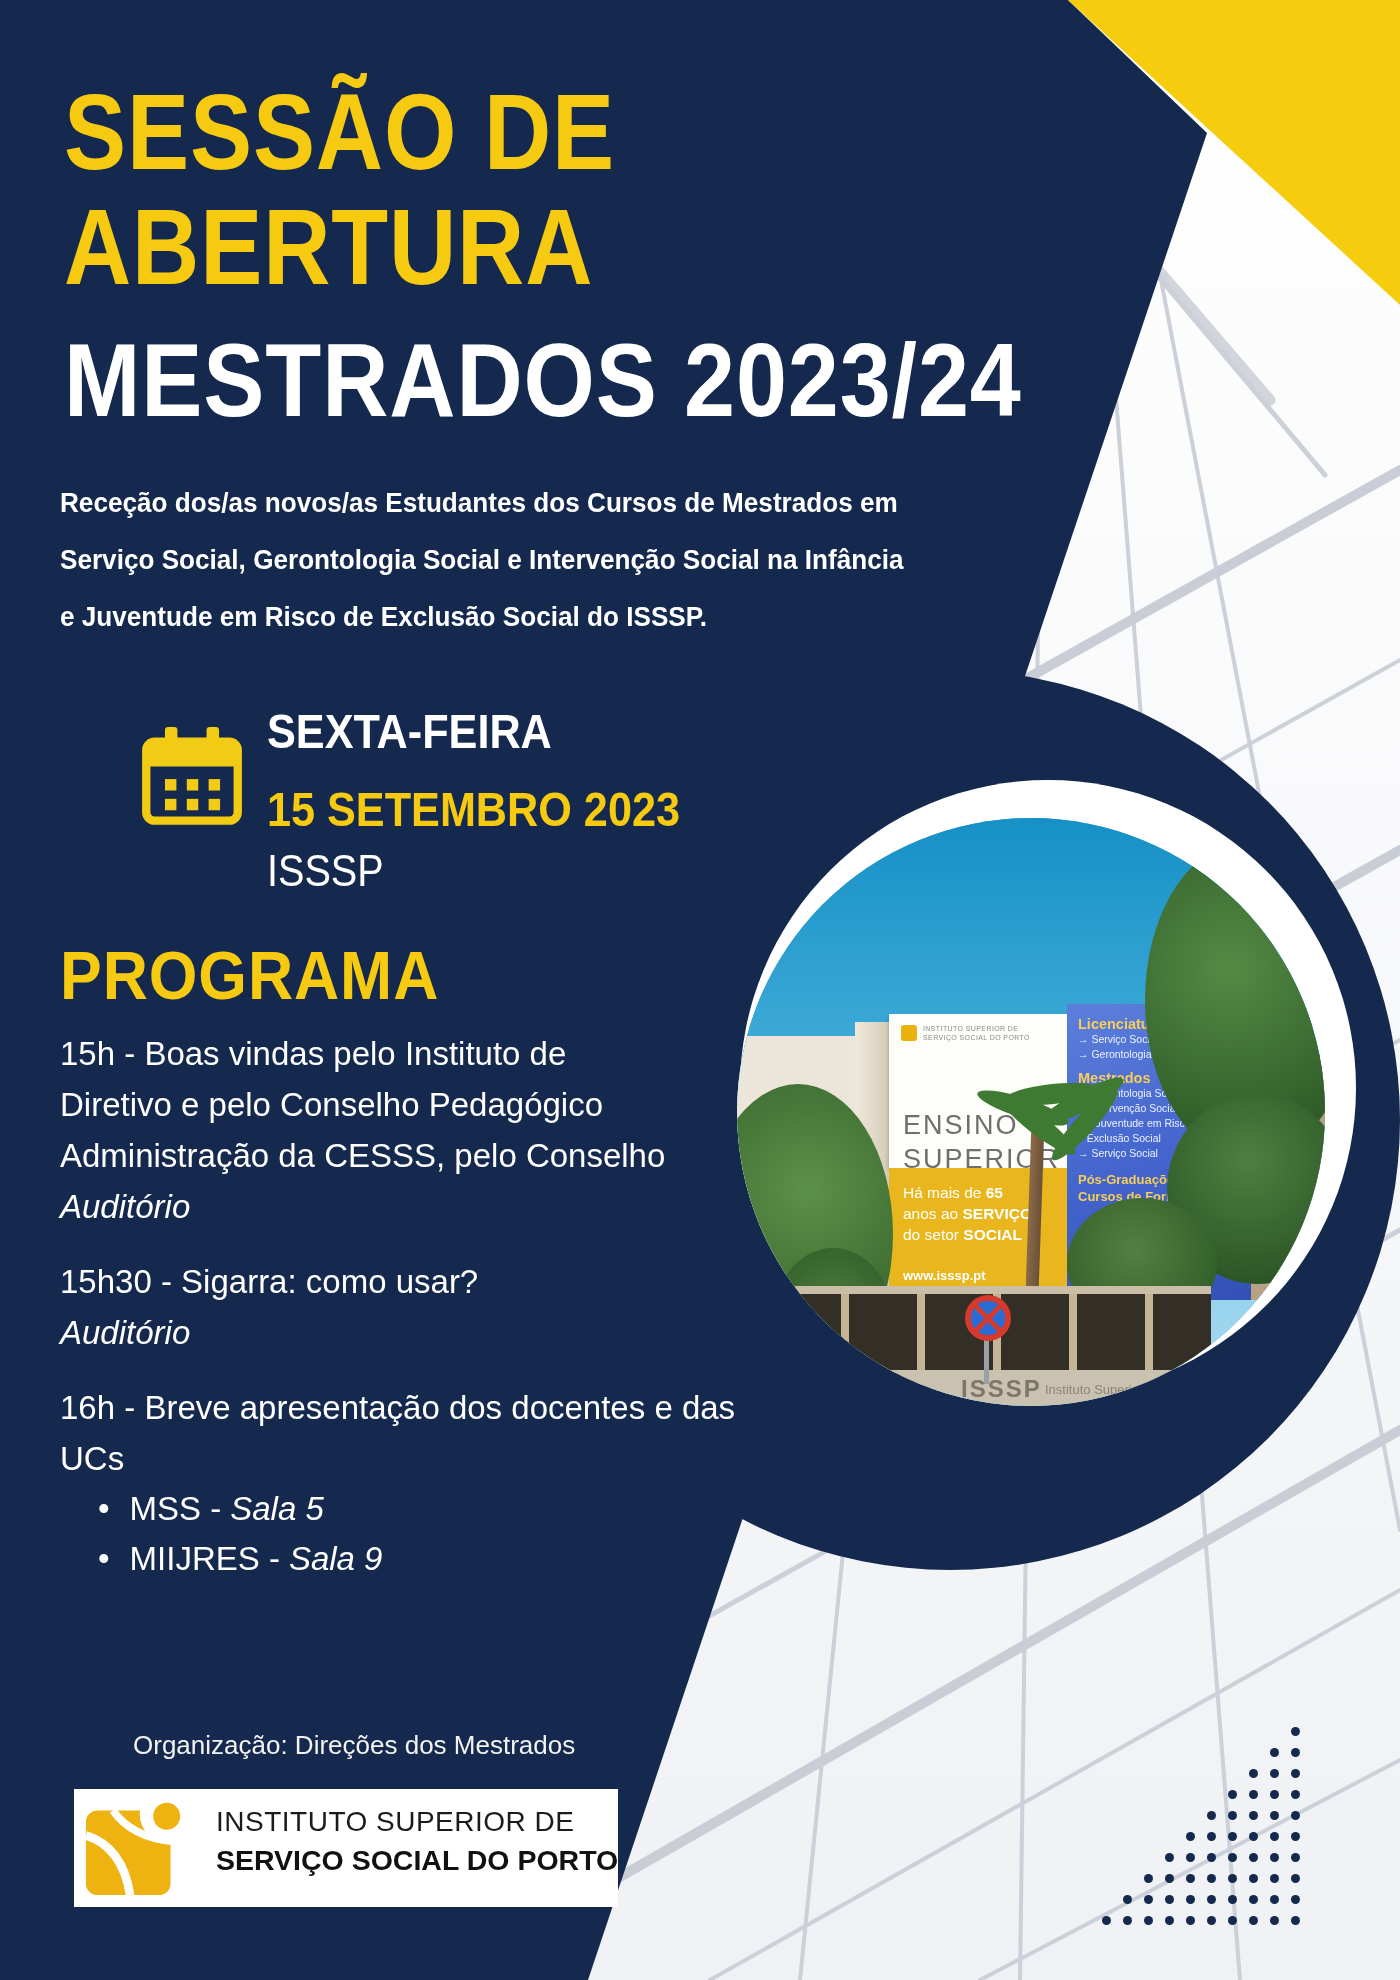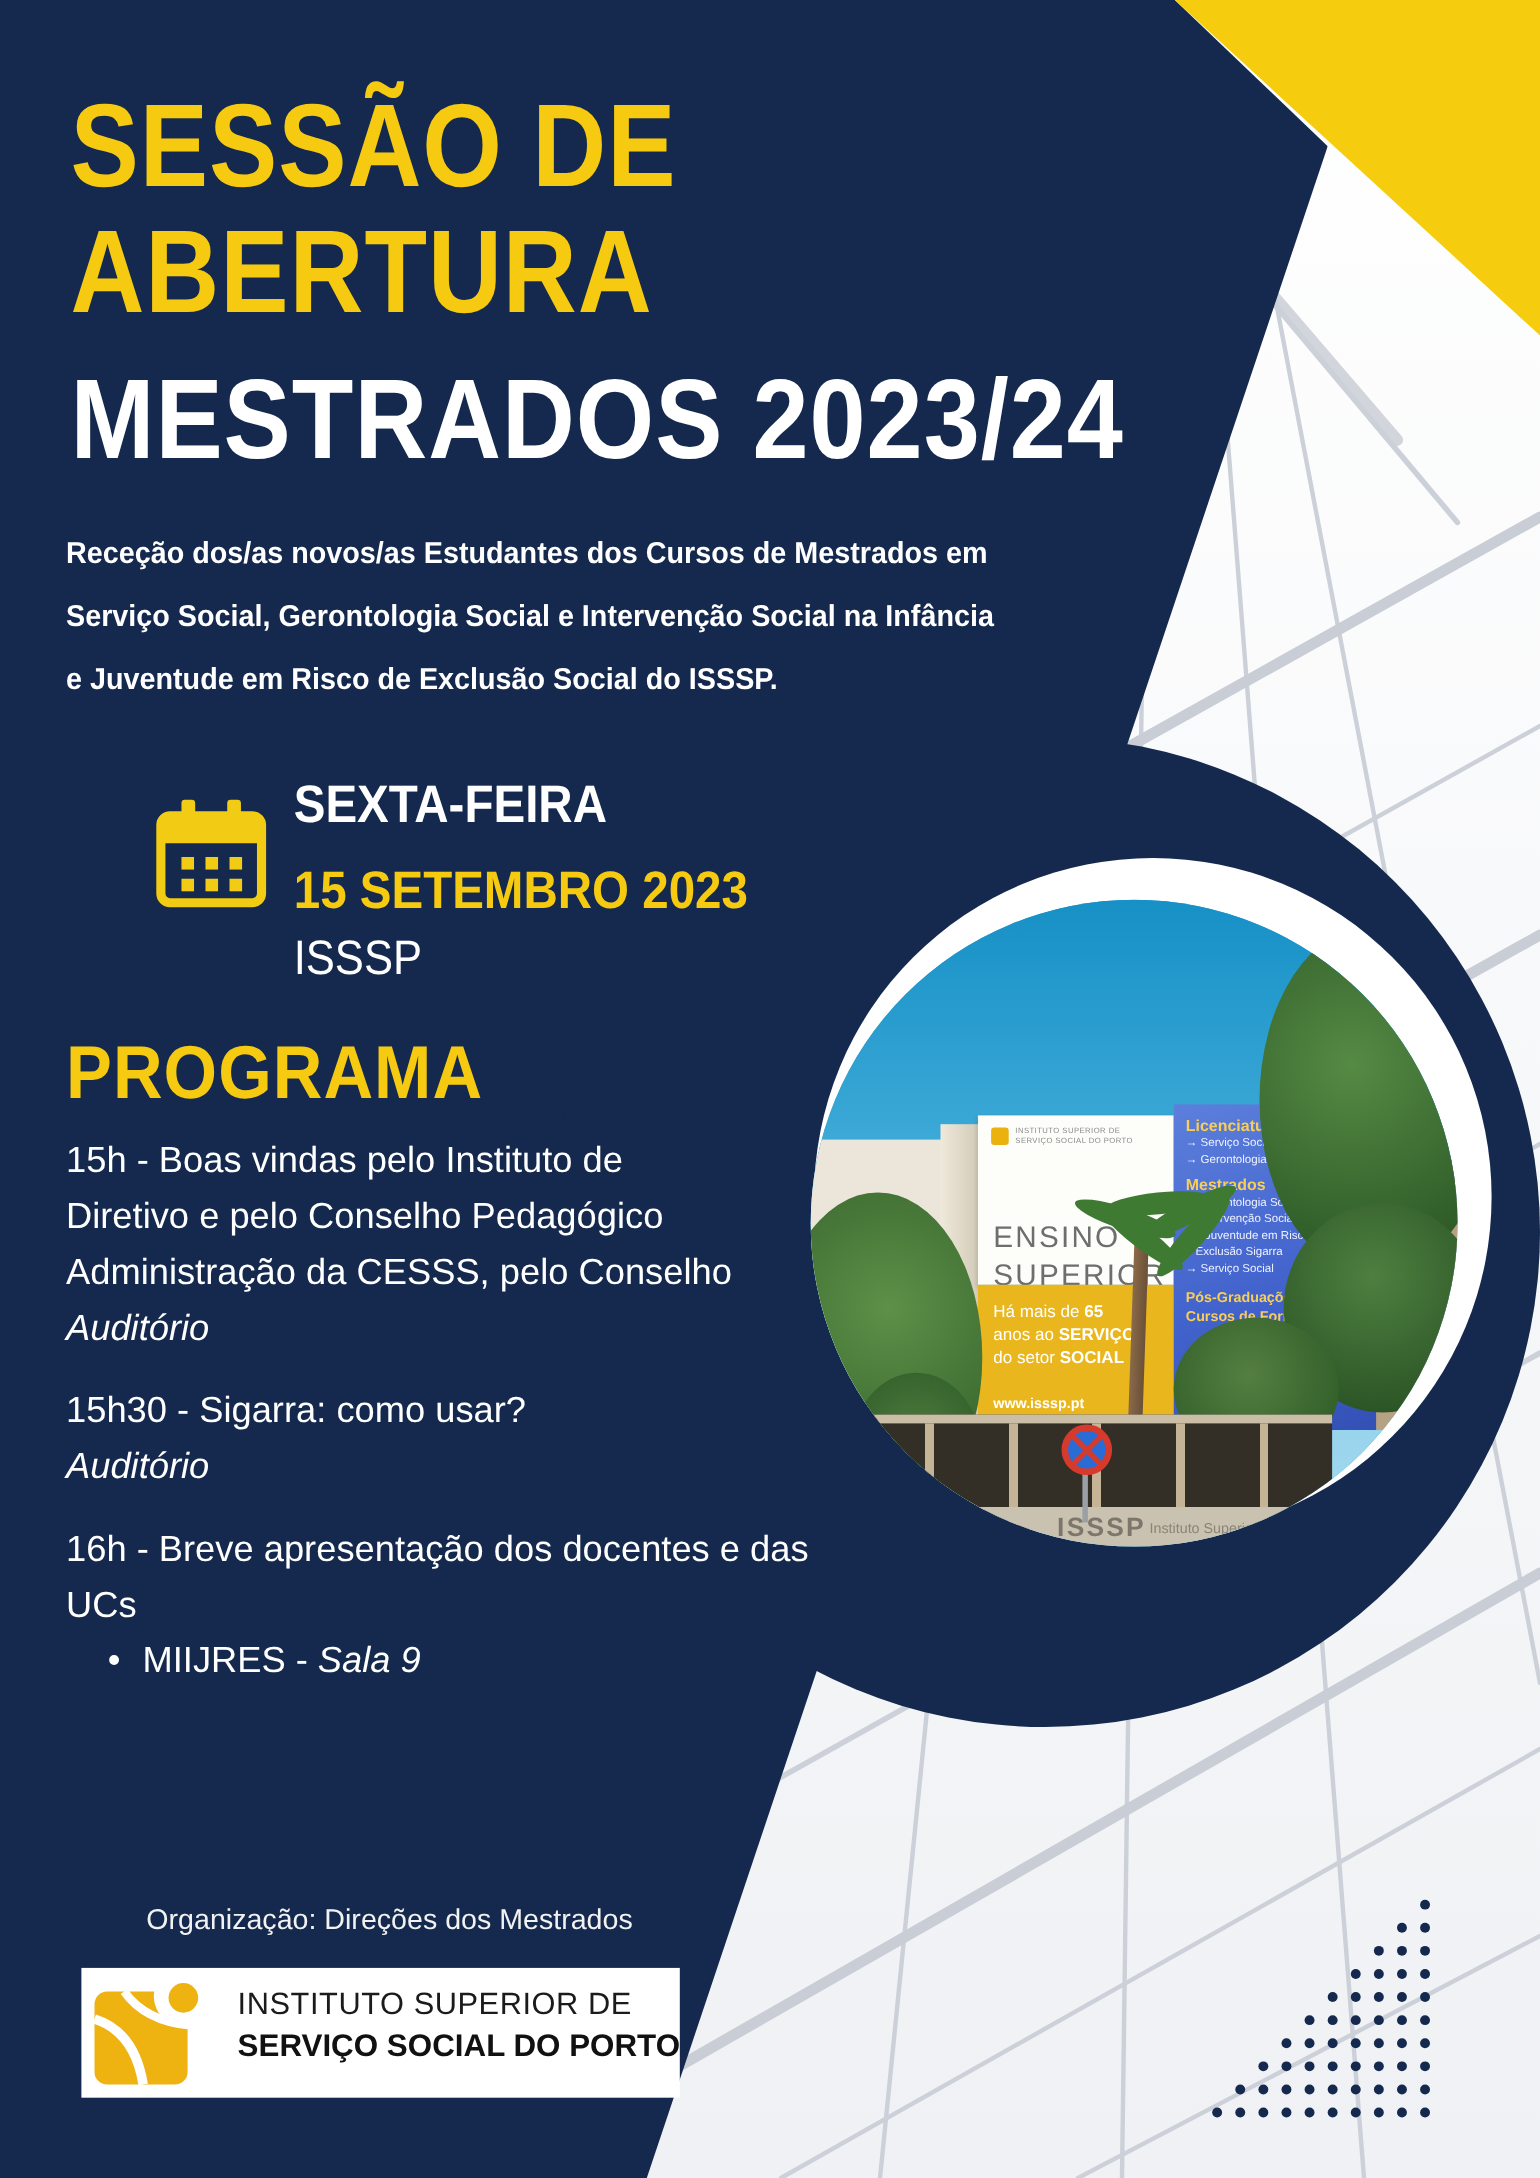--- a/index.html
+++ b/index.html
@@ -170,21 +170,21 @@
 
     <div class="ph bb-blue">
       <div class="inner">
         <div class="bh first">Licenciaturas</div>
         <div class="bi">→ Serviço Social</div>
         <div class="bi">→ Gerontologia Social</div>
         <div class="bh">Mestrados</div>
         <div class="bi">→ Gerontologia Social</div>
         <div class="bi">→ Intervenção Social na Infância</div>
         <div class="bi">   e Juventude em Risco de</div>
-        <div class="bi">   Exclusão Sigarra</div>
+        <div class="bi">   Exclusão Social</div>
         <div class="bi">→ Serviço Social</div>
         <div class="bh3" style="margin-top:10px">Pós-Graduações e</div>
         <div class="bh3">Cursos de Formação</div>
       </div>
     </div>
 
     <div class="ph blob" style="left:408px;top:22px;width:210px;height:320px;background:radial-gradient(circle at 40% 40%,#558a44,#2f5c28 75%);"></div>
     <div class="ph blob" style="left:430px;top:276px;width:180px;height:190px;background:radial-gradient(circle at 45% 35%,#4e8040,#2c5526 78%);"></div>
     <div class="ph blob" style="left:-34px;top:266px;width:190px;height:300px;background:radial-gradient(circle at 55% 35%,#5d9048,#35622b 75%);"></div>
     <div class="ph blob" style="left:36px;top:430px;width:120px;height:145px;background:radial-gradient(circle at 50% 40%,#4c7c3c,#2e5827 80%);"></div>
@@ -322,20 +322,21 @@
         <div class="pline venue">Auditório</div>
       </div>
       <div class="pitem">
         <div class="pline">15h30 - Sigarra: como usar?</div>
         <div class="pline venue">Auditório</div>
       </div>
       <div class="pitem">
         <div class="pline">16h - Breve apresentação dos docentes e das</div>
         <div class="pline">UCs</div>
         <ul class="bullets">
+          <li class="bullet-item"><span class="b-dot"></span><span>MSS -</span><span class="room">Sala 5</span></li>
           <li class="bullet-item"><span class="b-dot"></span><span>MIIJRES -</span><span class="room">Sala 9</span></li>
         </ul>
       </div>
     </div>
 
     <div class="org">Organização: Direções dos Mestrados</div>
 
     <div class="logo-box">
       <svg class="logo-ico" viewBox="0 0 104 104" aria-hidden="true">
         <rect x="2" y="14" width="88" height="88" rx="12" fill="#eeb211"></rect>

